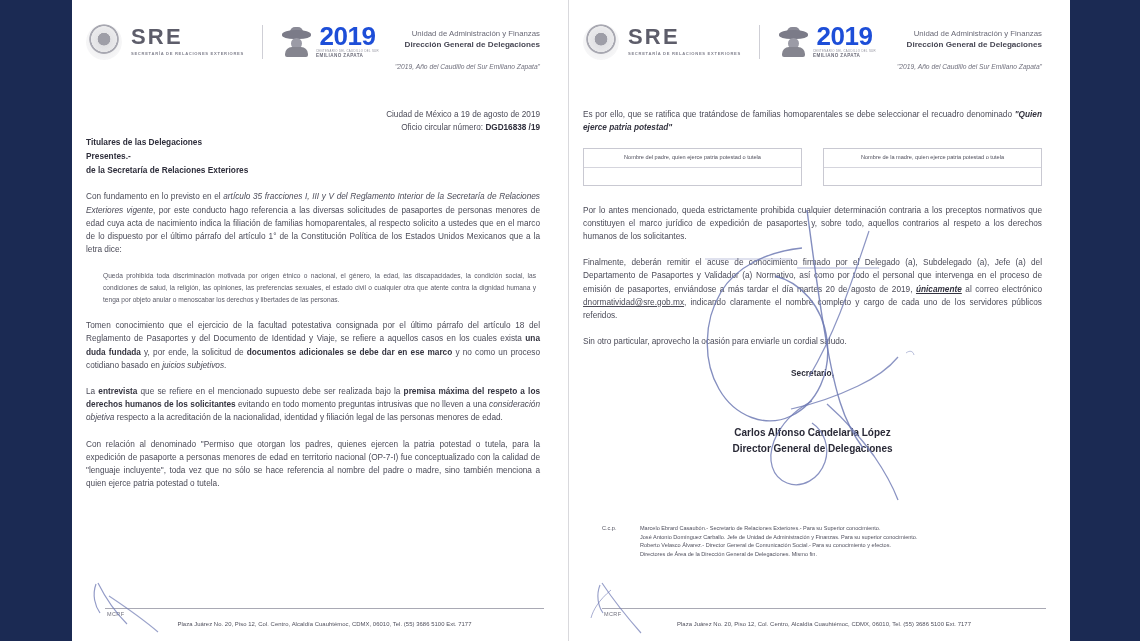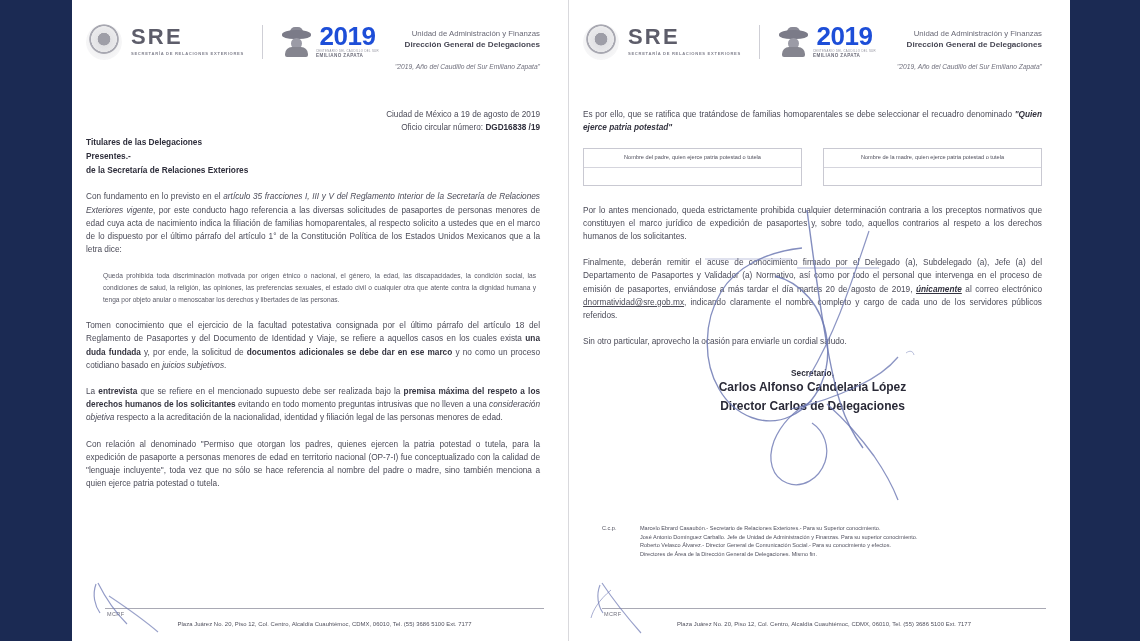--- a/index.html
+++ b/index.html
@@ -140,22 +140,23 @@
     text-align: justify;
     padding-right: 4px;
   }
   .closing { margin-top: 16px; }
   .atte {
     margin-top: 20px;
     text-align: center;
     font-size: 8.3px; font-weight: 700; color: #2f2f3c;
   }
   .signer {
-    text-align: center;
-    font-size: 12px; font-weight: 700; color: #2a2a37; line-height: 1.58;
+    margin-top: 47px;
+    text-align: center;
+    font-size: 10px; font-weight: 700; color: #2a2a37; line-height: 1.58;
   }
 
   
   .boxes-row { display: flex; gap: 21px; margin-top: 14px; }
   .name-box {
     flex: 1 1 0;
     border: 1px solid #c9c9d2;
     background: #fff;
   }
   .name-box .cap {
@@ -332,21 +333,21 @@
       <p class="body" style="margin-top:18px;">Por lo antes mencionado, queda estrictamente prohibida cualquier determinación contraria a los preceptos normativos que constituyen el marco jurídico de expedición de pasaportes y, sobre todo, aquellos contrarios al respeto a los derechos humanos de los solicitantes.</p>
 
       <p class="body"><span>Finalmente, deberán remitir el acuse de conocimiento firmado por el Delegado (a), Subdelegado (a), Jefe (a) del Departamento de Pasaportes y Validador (a) Normativo, así como por todo el personal que intervenga en el proceso de emisión de pasaportes, enviándose a más tardar el día martes 20 de agosto de 2019, </span><b><i style="text-decoration:underline">únicamente</i></b><span> al correo electrónico </span><span style="text-decoration:underline">dnormatividad@sre.gob.mx</span><span>, indicando claramente el nombre completo y cargo de cada uno de los servidores públicos referidos.</span></p>
 
       <p class="body closing" style="text-align:left;">Sin otro particular, aprovecho la ocasión para enviarle un cordial saludo.</p>
 
       <div class="atte">Secretario,</div>
 
       <div class="signer">
         <div>Carlos Alfonso Candelaria López</div>
-        <div>Director Carlos de Delegaciones</div>
+        <div>Director General de Delegaciones</div>
       </div>
 
       <div class="cc-block">
         <div class="cc-label">C.c.p.</div>
         <div class="cc-lines">
           <div>Marcelo Ebrard Casaubón.- Secretario de Relaciones Exteriores.- Para su Superior conocimiento.</div>
           <div>José Antonio Domínguez Carballo. Jefe de Unidad de Administración y Finanzas. Para su superior conocimiento.</div>
           <div>Roberto Velasco Álvarez.- Director General de Comunicación Social.- Para su conocimiento y efectos.</div>
           <div>Directores de Área de la Dirección General de Delegaciones. Mismo fin.</div>
         </div>

